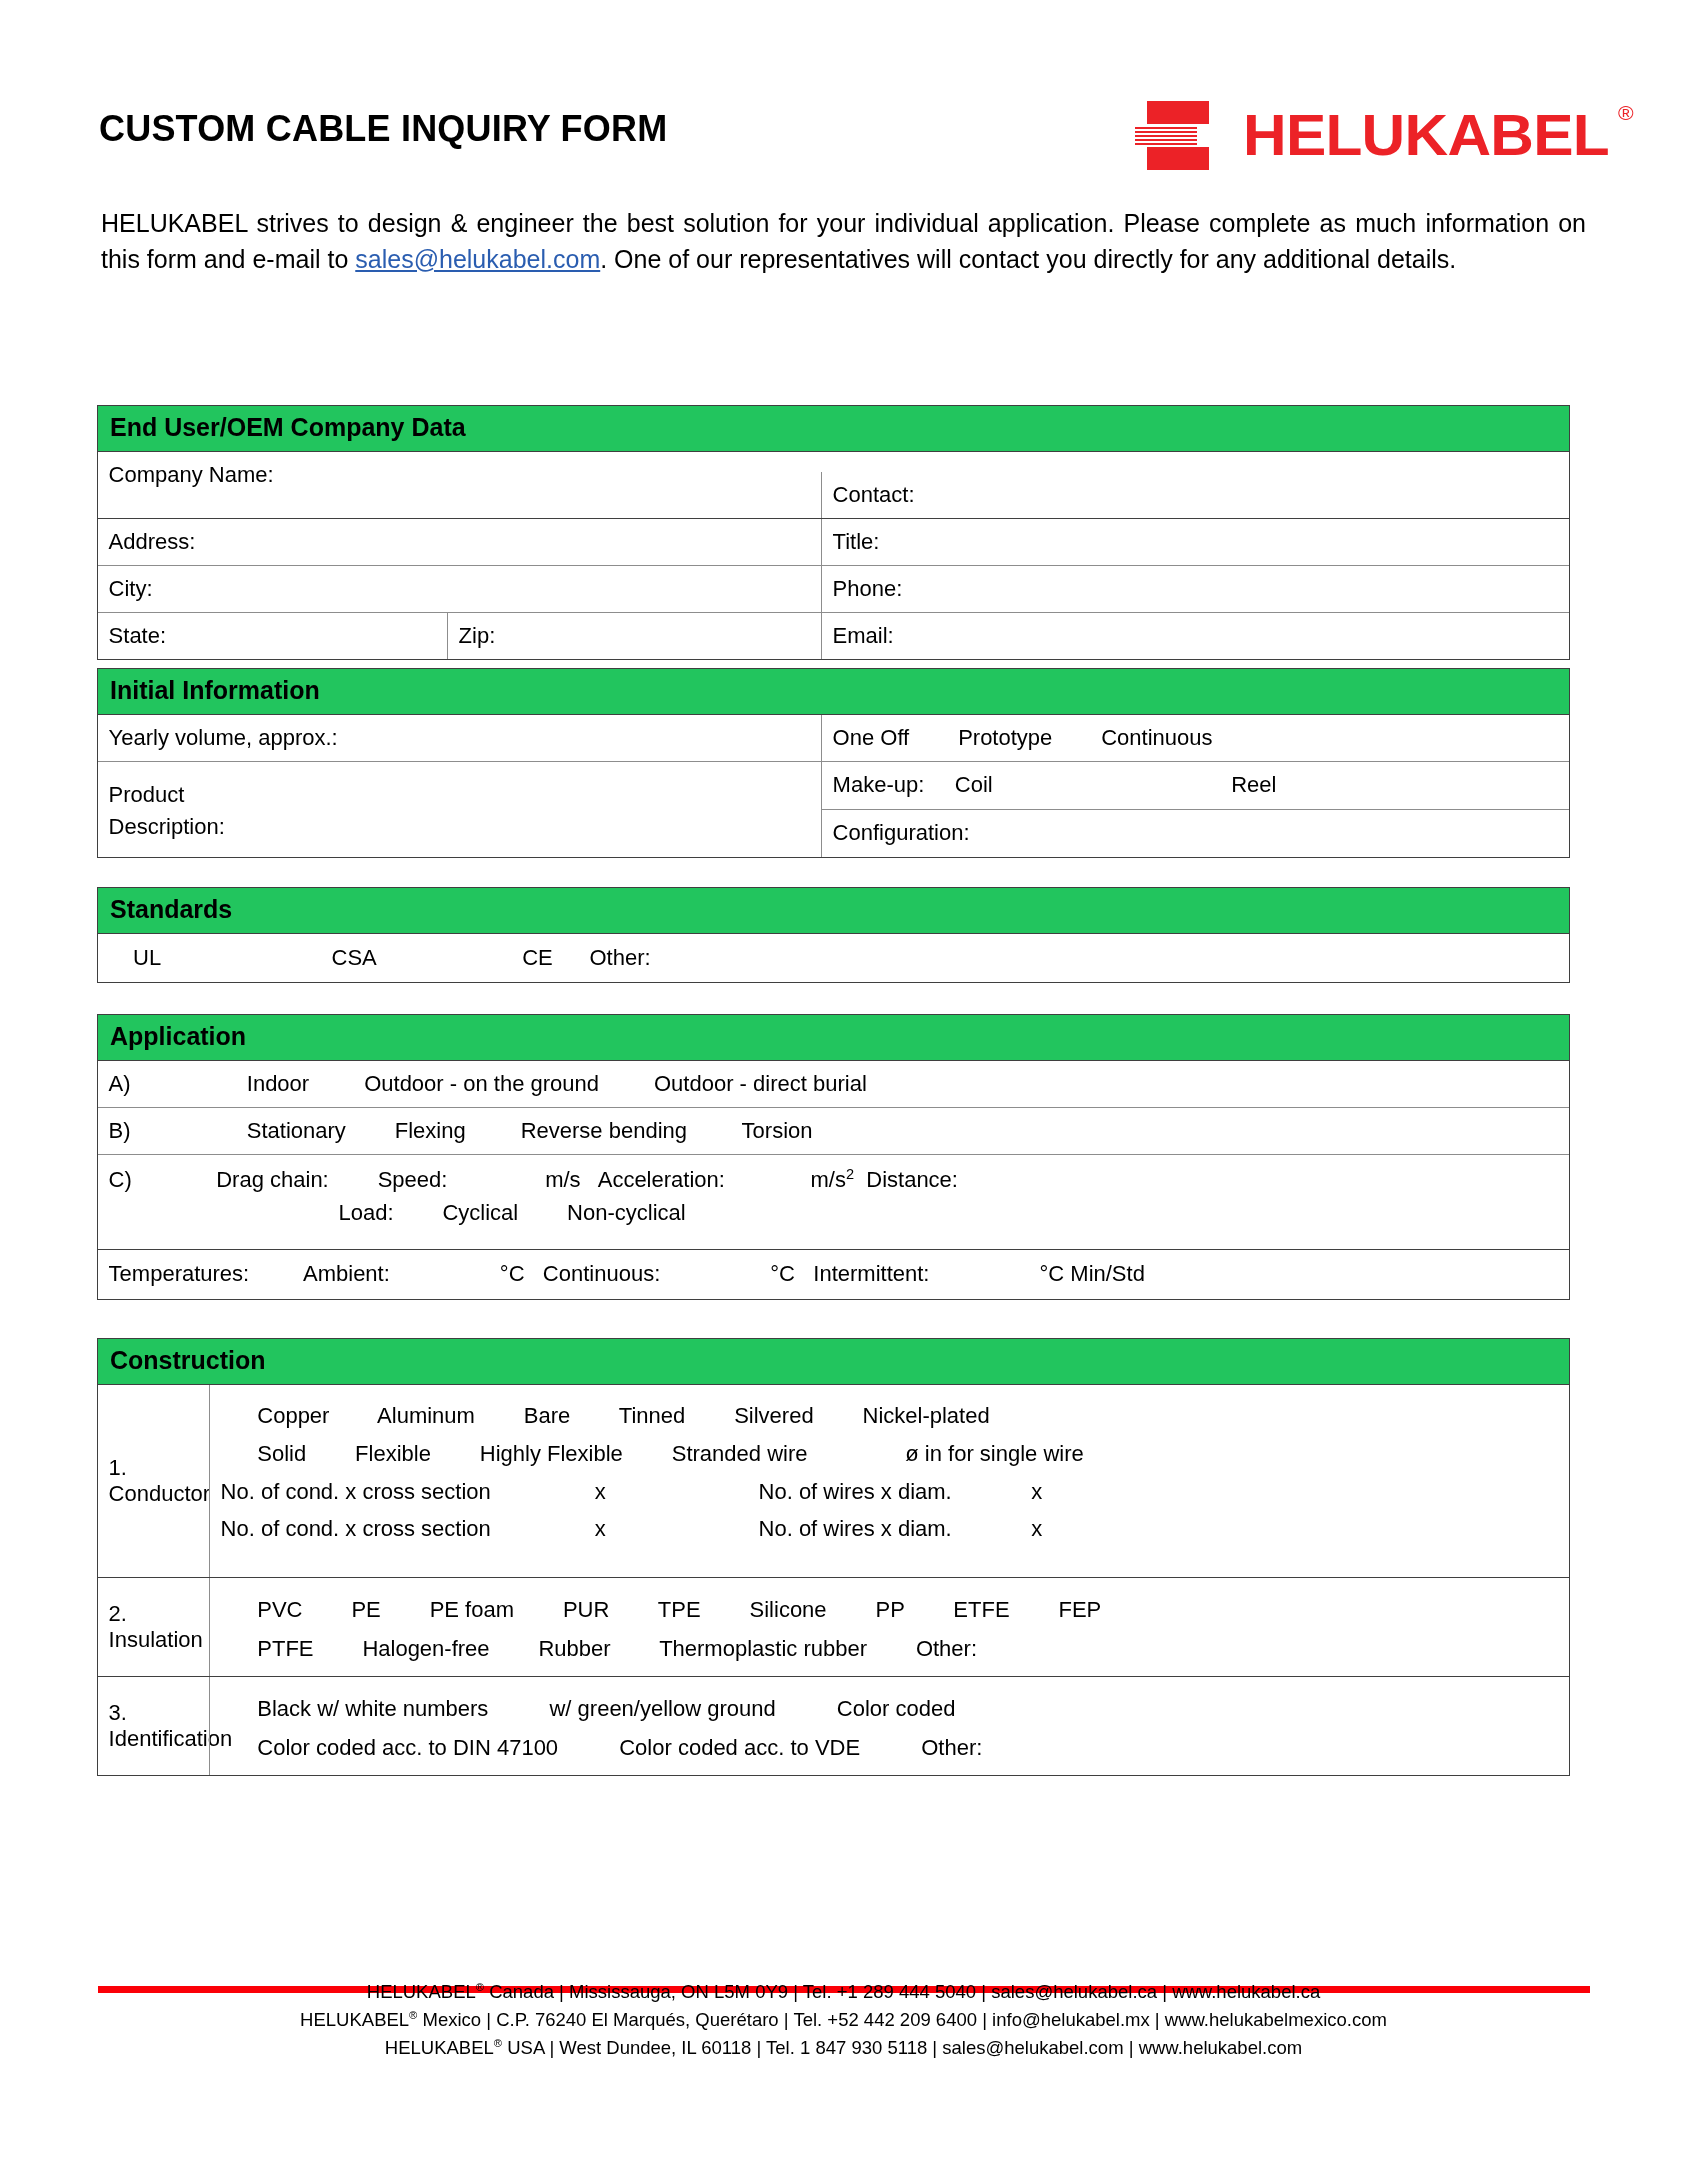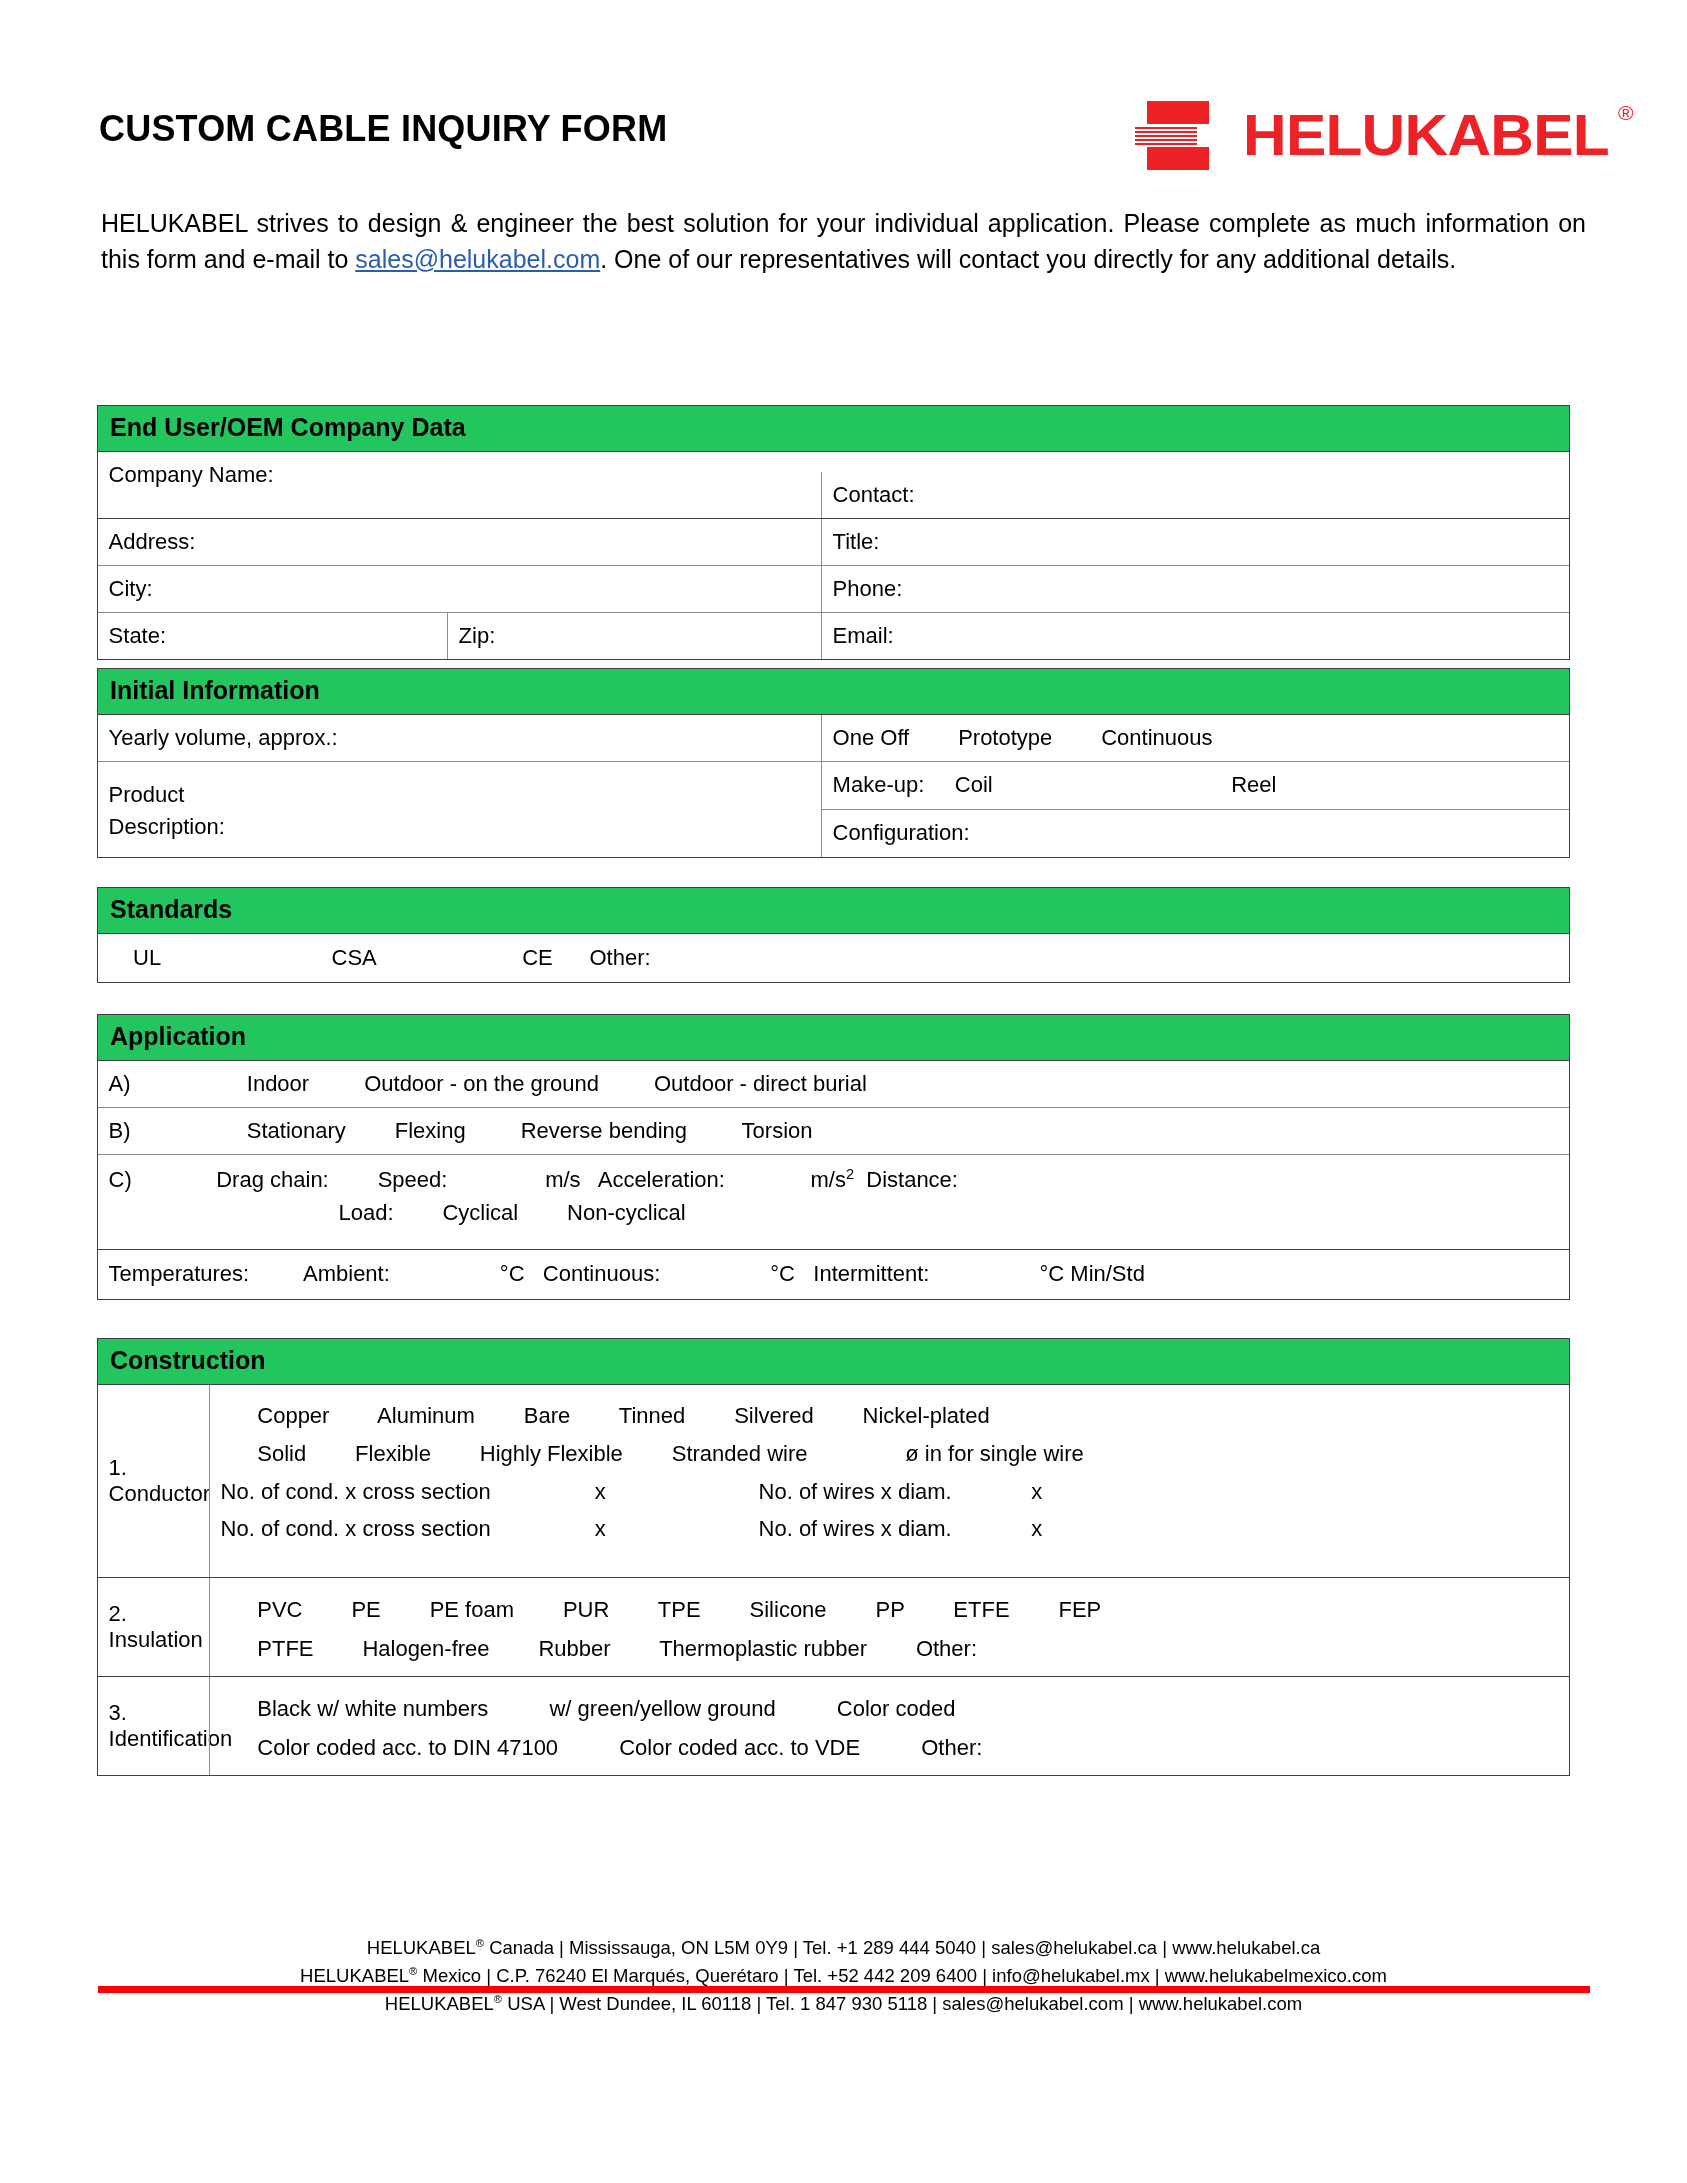--- a/index.html
+++ b/index.html
@@ -165,21 +165,21 @@
     position: absolute;
     left: 98px;
     top: 1986px;
     width: 1492px;
     height: 7.3px;
     background: #fb0007;
   }
   .footer {
     position: absolute;
     left: 0;
-    top: 1934px;
+    top: 1978px;
     width: 1687px;
     text-align: center;
     font-size: 18.5px;
     line-height: 1.52;
   }
   .footer .fline { white-space: nowrap; }
   .footer sup { font-size: 11.2px; vertical-align: super; }
 </style>
 </head>
 <body>

